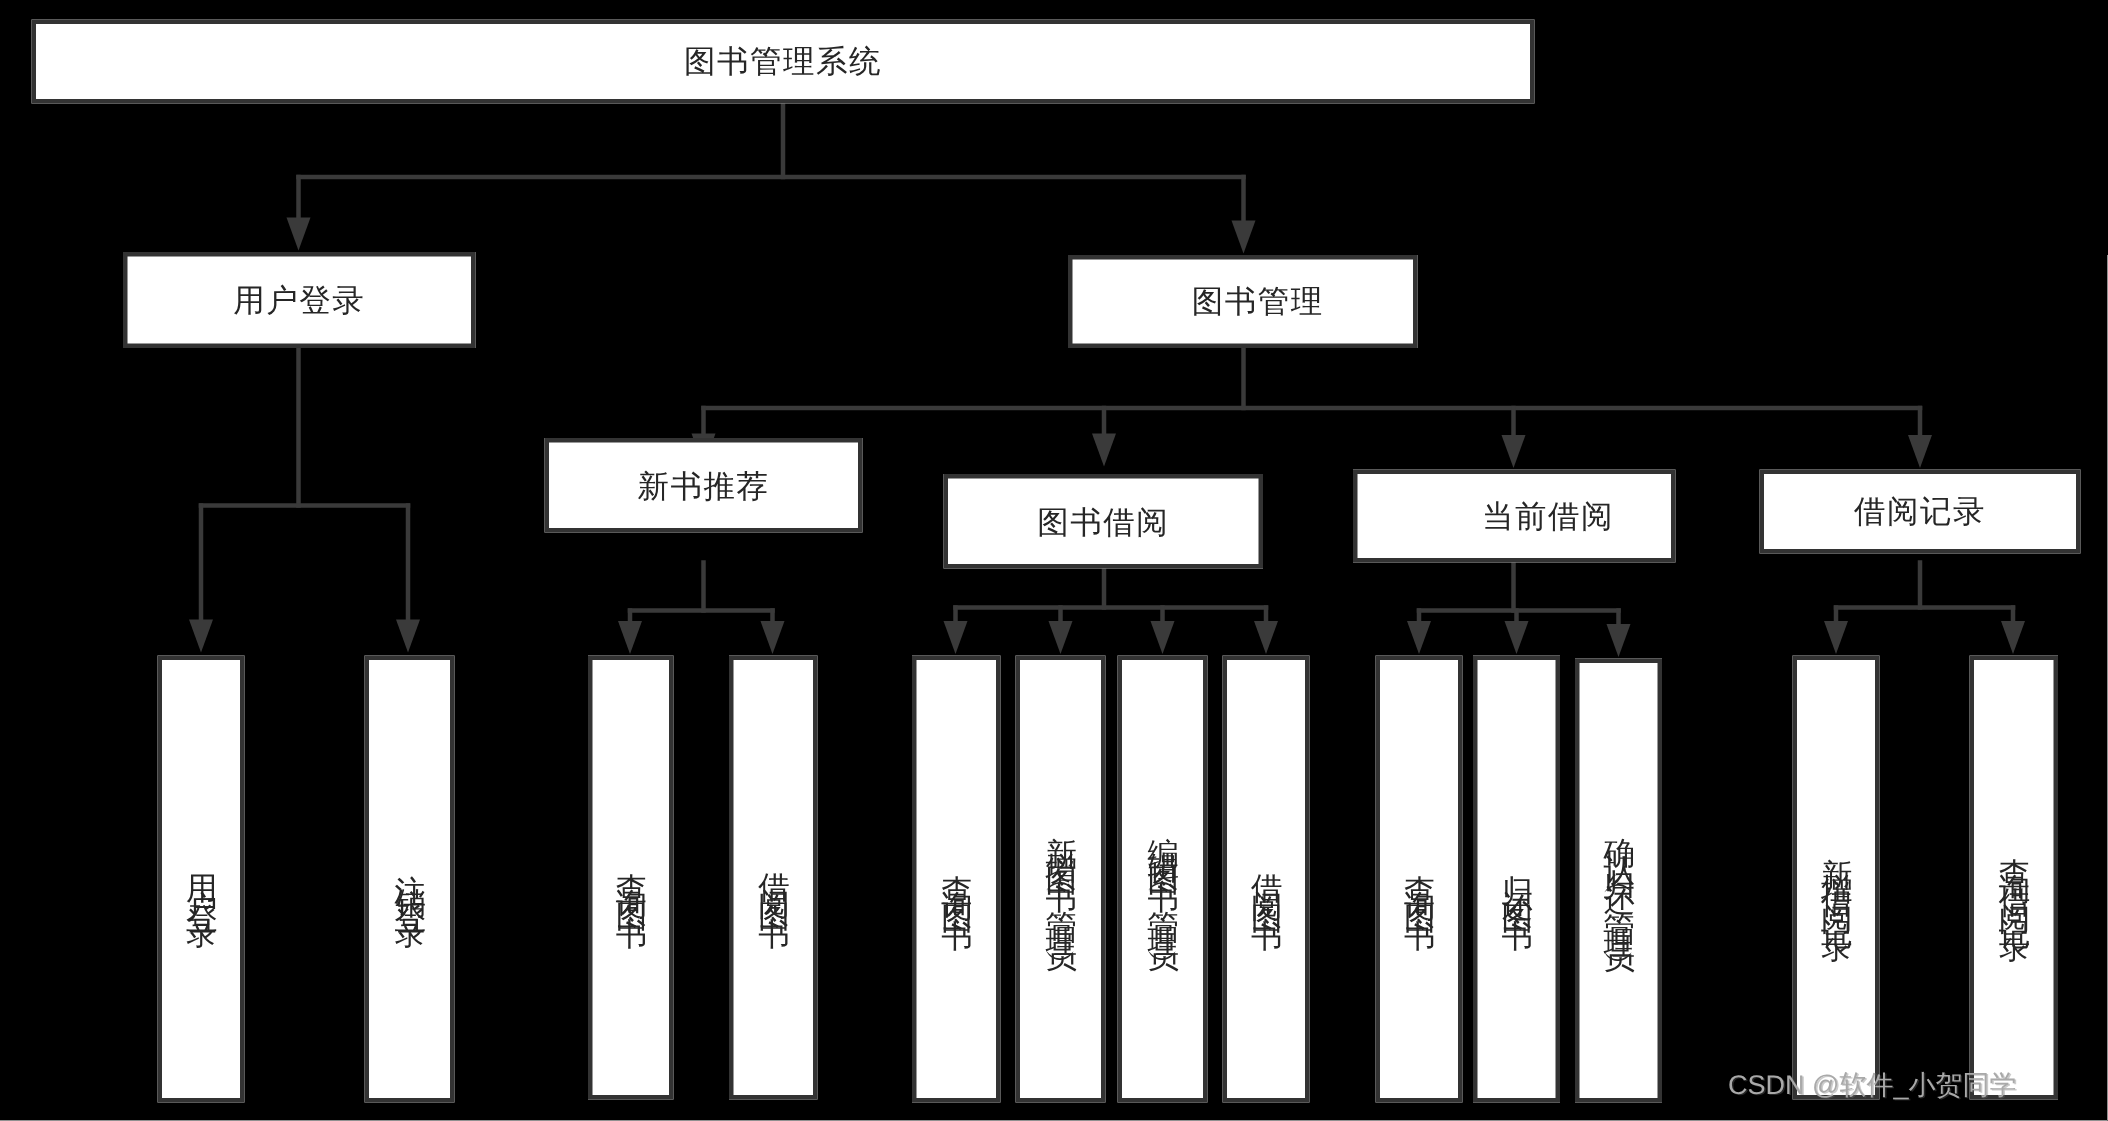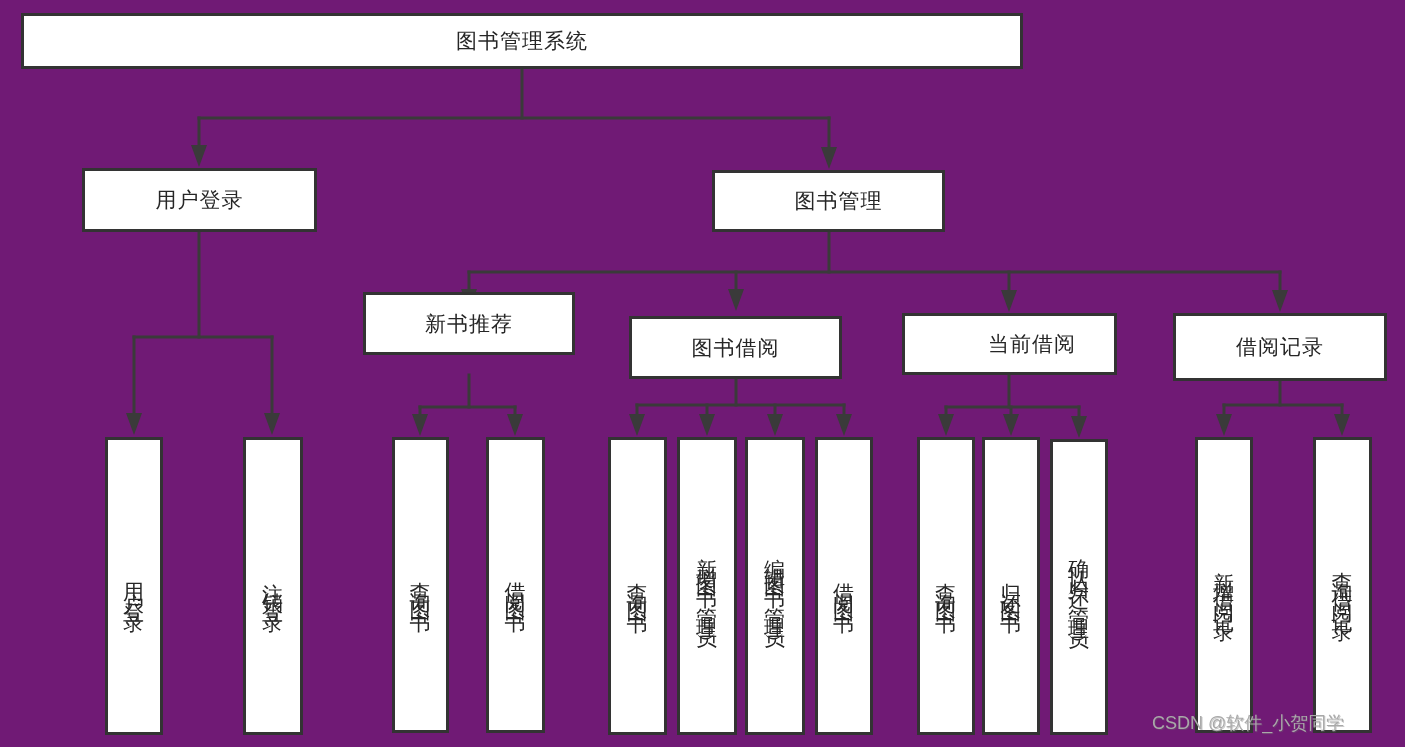--- a/index.html
+++ b/index.html
@@ -1,20 +1,20 @@
 <!DOCTYPE html>
 <html><head>
 <meta charset="utf-8">
 <style>
   html, body { margin: 0; padding: 0; background: #ffffff; }
   #canvas {
     position: relative;
     width: 1405px;
     height: 747px;
-    background: #701a75;
+    background: #000000;
     font-family: "Liberation Sans", sans-serif;
     overflow: hidden;
   }
   #wires {
     position: absolute;
     left: 0; top: 0;
     width: 1405px; height: 747px;
     z-index: 0;
   }
   .node {
@@ -132,21 +132,21 @@
 
   <div class="node" style="left:363px; top:292px; width:212px; height:63px;">
     <span>新书推荐</span>
   </div>
   <div class="node" style="left:629px; top:316px; width:213px; height:63px;">
     <span>图书借阅</span>
   </div>
   <div class="node" style="left:902px; top:313px; width:215px; height:62px;padding-left:45px;">
     <span>当前借阅</span>
   </div>
-  <div class="node" style="left:1173px; top:313px; width:214px; height:68px;">
+  <div class="node" style="left:1173px; top:313px; width:214px; height:56px;">
     <span>借阅记录</span>
   </div>
 
   <div class="node vbox" style="left:105px; top:437px; width:58px; height:298px;">
     <span>用户登录</span>
   </div>
   <div class="node vbox" style="left:243px; top:437px; width:60px; height:298px;">
     <span>注销登录</span>
   </div>
 

